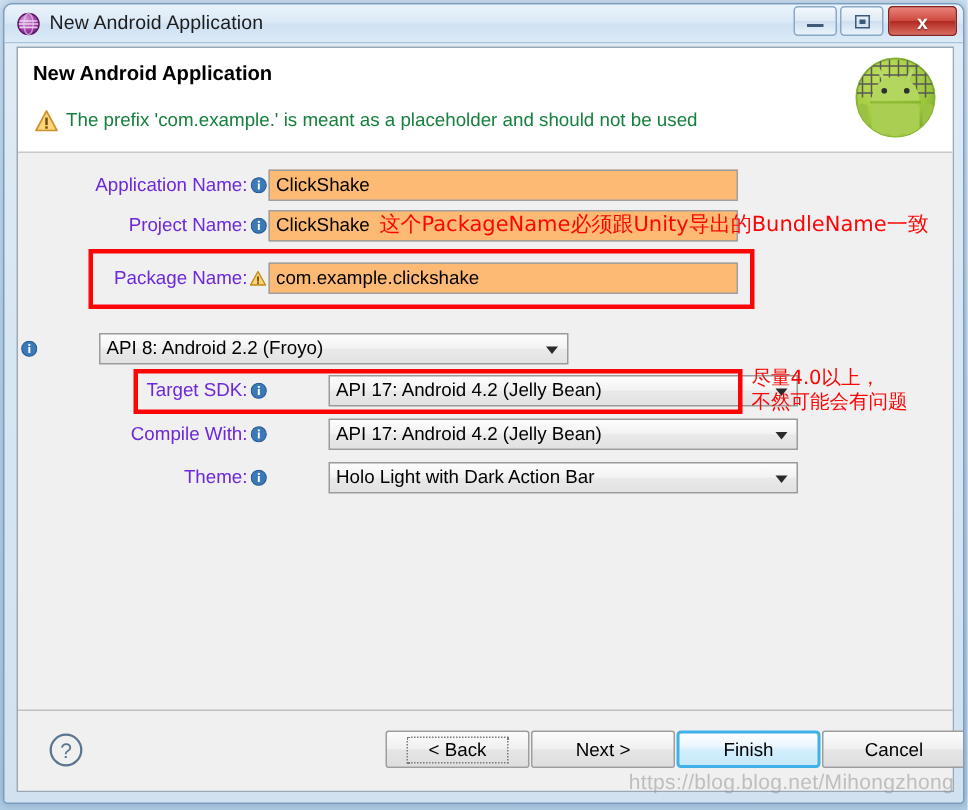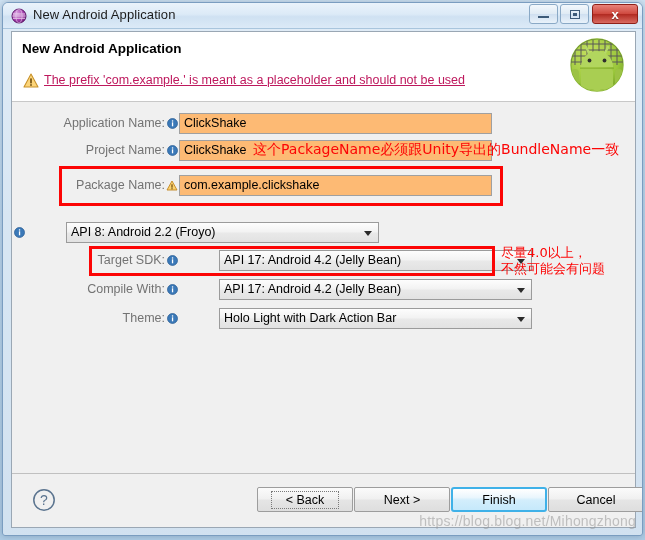--- a/index.html
+++ b/index.html
@@ -89,23 +89,22 @@
   #banner-title {
     position: absolute; left: 10px; top: 9px;
     font-size: 13.5px; font-weight: bold; color: #000;
   }
   #banner-warn-icon {
     position: absolute; left: 11px; top: 41px;
     width: 16px; height: 15px;
   }
   #banner-msg {
     position: absolute; left: 32px; top: 41px;
-    font-size: 12.5px; color: #be185d;
-    white-space: nowrap;
-    text-decoration: underline;
+    font-size: 12.5px; color: #15803d;
+    white-space: nowrap;
   }
   #android-logo {
     position: absolute; right: 8px; top: 2px;
     width: 60px; height: 62px;
   }
 
   
   #form-area {
     position: relative;
     flex: 1 1 auto;
@@ -116,21 +115,21 @@
     position: absolute;
     left: 0; right: 0;
     height: 22px;
     display: flex;
     align-items: center;
   }
   .lbl {
     width: 153px;
     text-align: right;
     font-size: 12.5px;
-    color: #737373;
+    color: #6d28d9;
     white-space: nowrap;
     padding-right: 0px;
   }
   .hint {
     width: 14px;
     display: flex;
     align-items: center;
     justify-content: center;
     margin-right: 0px;
   }

